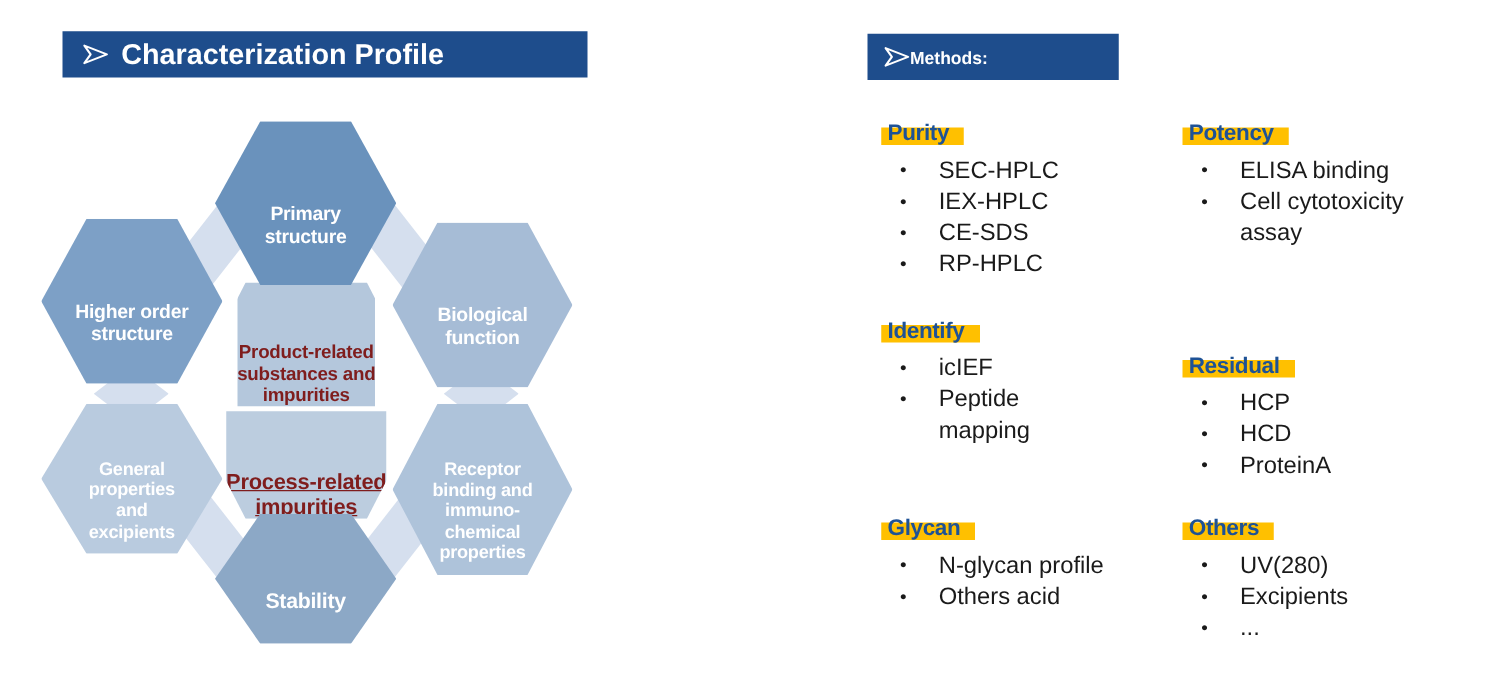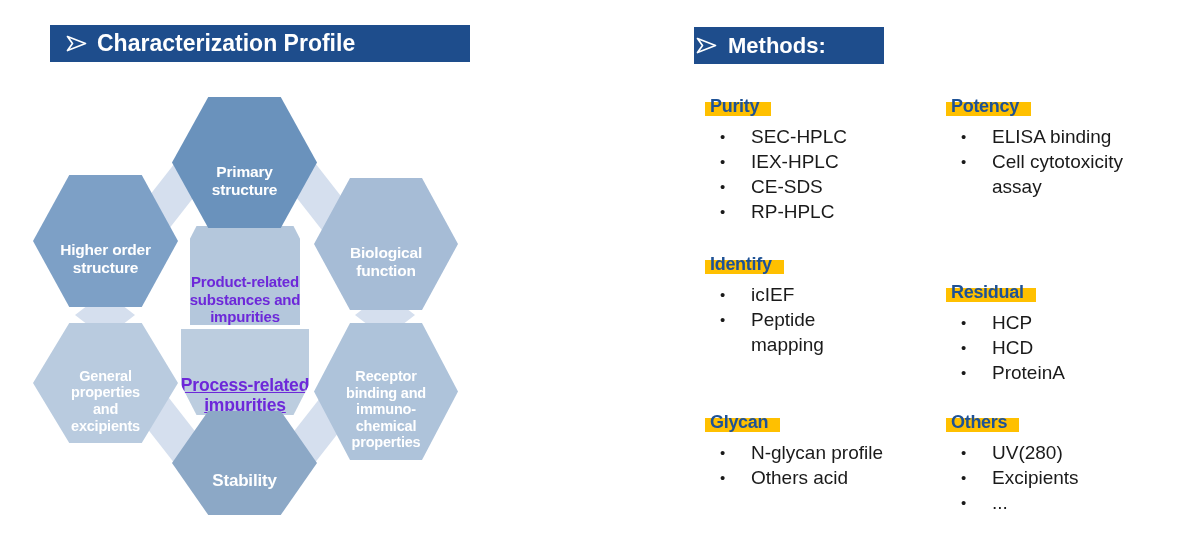--- a/index.html
+++ b/index.html
@@ -7,21 +7,21 @@
     position:relative; width:1195px; height:556px; background:#ffffff;
     font-family:"Liberation Sans", sans-serif; overflow:hidden;
   }
 
   
   .title-bar {
     position:absolute; background:#1e4d8c; color:#ffffff;
     display:flex; align-items:center; font-weight:bold;
   }
   .bar-left  { left:14px;  top:25px; width:404px; height:37px; font-size:23px; padding-left:16px; gap:10px;margin-left:36px; }
-  .bar-right { left:694px; top:27px; width:188px; height:37px; font-size:22px; padding-left:2px; gap:11px; }
+  .bar-right { left:694px; top:27px; width:188px; height:37px; font-size:14px; padding-left:13px; }
   .arrow-svg { flex:0 0 auto; display:block; }
 
   
   .diagram { position:absolute; left:0; top:70px; width:490px; height:486px; }
   .hex {
     position:absolute; z-index:2;
     clip-path:polygon(25% 0%, 75% 0%, 100% 50%, 75% 100%, 25% 100%, 0% 50%);
     display:flex; align-items:center; justify-content:center;
   }
   .hex-label {
@@ -37,21 +37,21 @@
   .hex-receptor .hex-label, .hex-general .hex-label { font-size:14.5px; }
   .hex-stability .hex-label { font-size:17px; }
 
   .hex-center {
     left:148px; top:156px; width:194px; height:189px; background:#ffffff; z-index:1;
     display:flex; flex-direction:column; gap:4px;
   }
   .half { flex:1 1 0; display:flex; justify-content:center; }
   .half-top    { background:#b4c7dc; align-items:center; padding-top:12px; }
   .half-bottom { background:#bccddf; align-items:flex-start; padding-top:11px; }
-  .center-label { color:#6d28d9; font-size:15px; }
+  .center-label { color:#7f1d1d; font-size:15px; }
   .center-label.big { font-size:17.5px;text-decoration:underline; }
 
   .connector { position:absolute; z-index:0; background:#d5dfee; }
   .strip { width:36px; height:80px; }
   .strip-ul { left:150px; top:91px;  transform:rotate(38deg); }
   .strip-ur { left:304px; top:91px;  transform:rotate(-38deg); }
   .strip-ll { left:154px; top:321px; transform:rotate(-38deg); }
   .strip-lr { left:299px; top:321px; transform:rotate(38deg); }
   .diamond {
     width:60px; height:46px;

